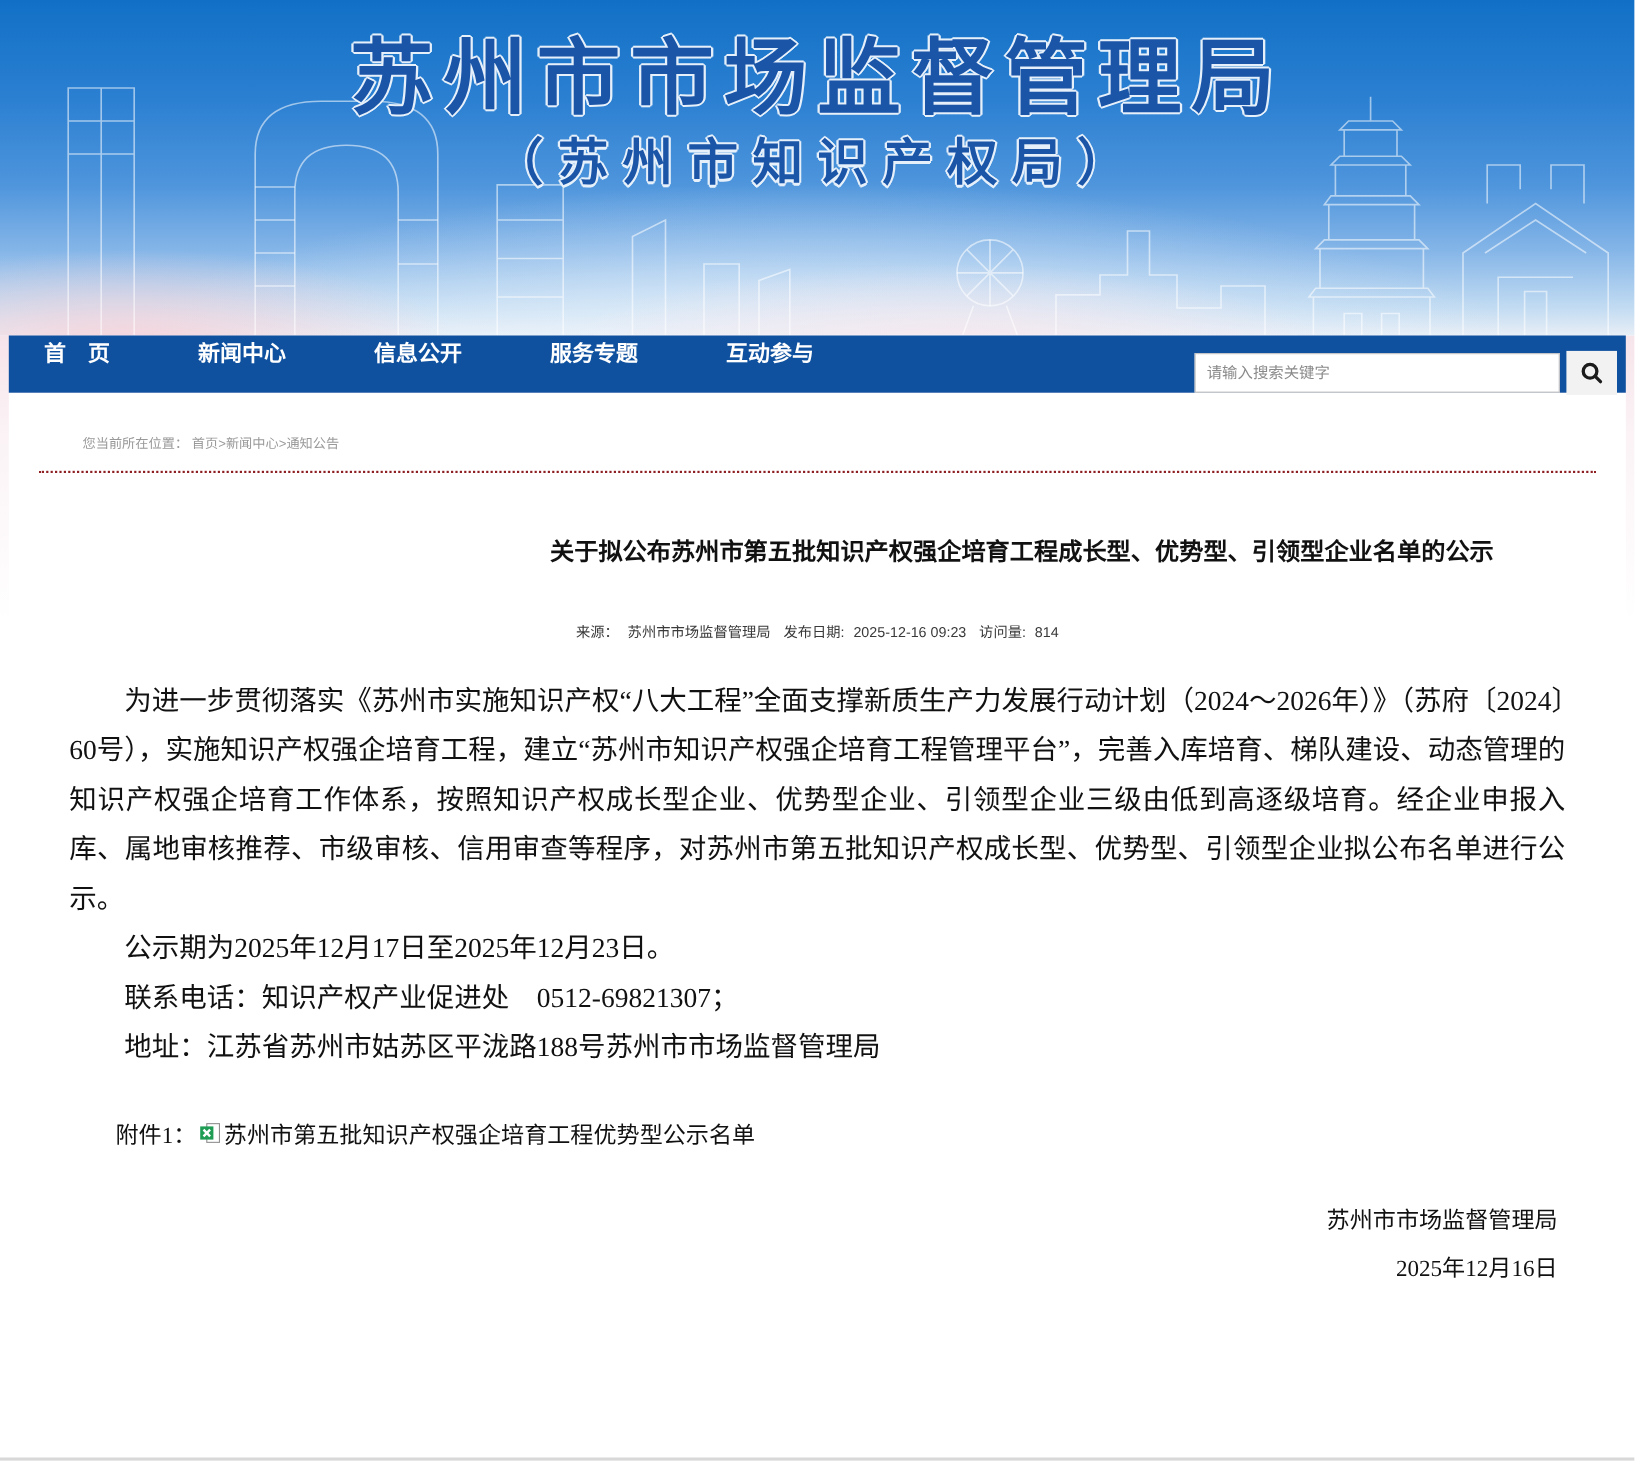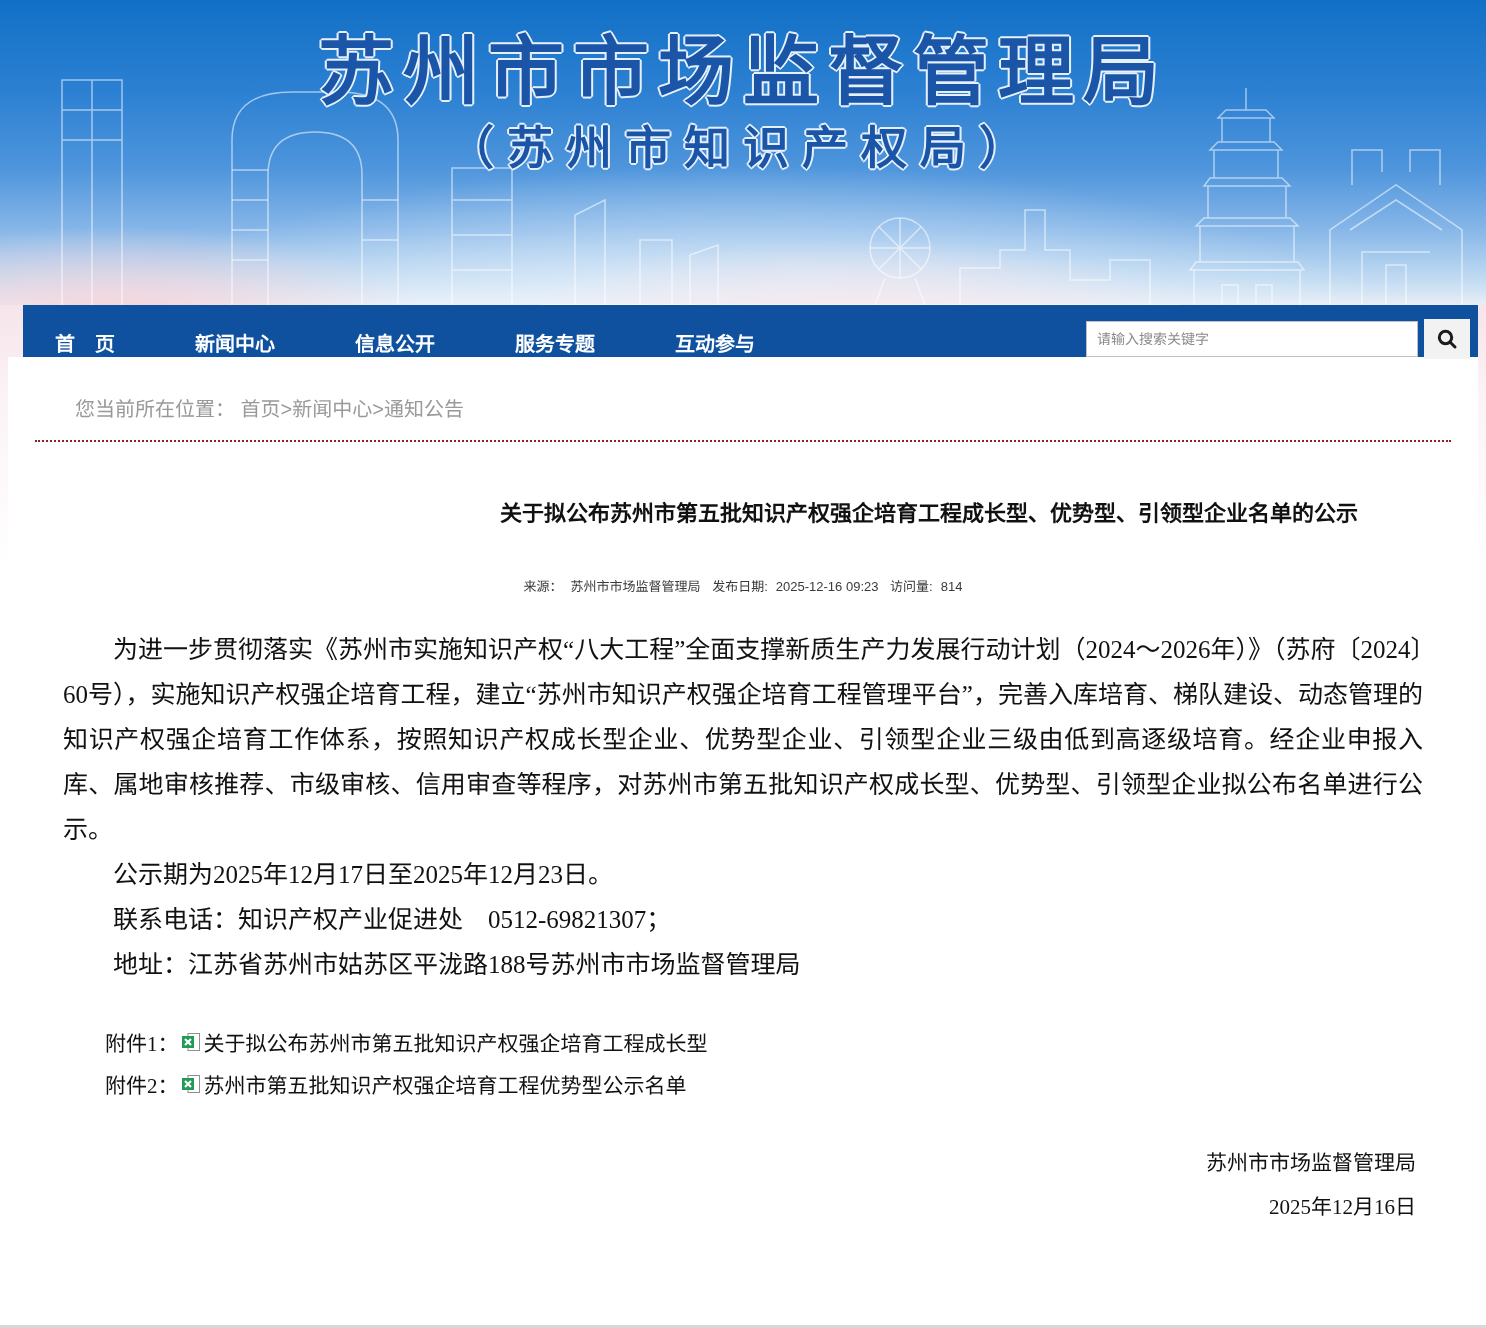--- a/index.html
+++ b/index.html
@@ -27,41 +27,41 @@
   }
   .banner-title-1{font-size:76px;letter-spacing:9px;}
   .banner-title-2{font-size:46px;letter-spacing:13px;margin-top:15px;}
   
   .lower{
     padding:0 8px;
     background:linear-gradient(180deg,#f6e4eb 0px,#fbf3f6 90px,#ffffff 260px);
     min-height:1020px;
   }
   .navbar{
-    height:52px;background:#0f519f;display:flex;align-items:flex-end;
-    padding-left:32px;position:relative;margin-left:15px;
+    height:52px;background:#0f519f;display:flex;align-items:flex-start;
+    padding-left:32px;position:relative;
   }
   .nav-item{
     color:#ffffff;font-size:20px;font-weight:bold;margin-right:80px;
     cursor:pointer;white-space:nowrap;
   }
   .nav-search{position:absolute;right:8px;top:0;height:68px;display:flex;align-items:center;}
   .search-input{
     width:310px;height:34px;border:1px solid #bfbfbf;background:#ffffff;
     font-size:14px;padding:0 10px;color:#333;outline:none;margin-right:6px;
   }
   .search-input::placeholder{color:#8a8a8a;}
   .search-btn{
     width:46px;height:40px;background:#f2f2f2;border:none;cursor:pointer;
     display:flex;align-items:center;justify-content:center;
   }
   
   .content{background:#ffffff;min-height:966px;padding-bottom:40px;}
   .breadcrumb{
-    padding:36px 0 0 67px;font-size:20px;color:#999999;
+    padding:36px 0 0 67px;font-size:12px;color:#999999;
   }
   .breadcrumb .crumb-path{color:#999999;cursor:pointer;}
   .dotted-sep{
     margin:18px 27px 0 27px;border-bottom:2px dotted #8e2024;height:0;
   }
   .article-title{
     margin-top:56px;text-align:right;font-size:22px;font-weight:bold;color:#111;
     padding:0 120px;line-height:32px;
   }
   .article-meta{
@@ -169,29 +169,20 @@
     </div>
 
     <div class="attachments">
       <div class="attachment-row">
         <span class="att-label">附件1：</span>
         <svg class="excel-ico" width="20" height="20" viewBox="0 0 20 20">
           <rect x="7" y="1.5" width="11.5" height="17" fill="#ffffff" stroke="#8f8f8f" stroke-width="1"></rect>
           <rect x="1" y="4" width="12" height="12" fill="#1f9d55"></rect>
           <path d="M4 7 L10 13 M10 7 L4 13" stroke="#ffffff" stroke-width="2.2"></path>
         </svg>
-        <a class="att-link">关于拟公布苏州市第五批知识产权强企培育工程成长型</a>
-      </div>
-      <div class="attachment-row">
-        <span class="att-label">附件2：</span>
-        <svg class="excel-ico" width="20" height="20" viewBox="0 0 20 20">
-          <rect x="7" y="1.5" width="11.5" height="17" fill="#ffffff" stroke="#8f8f8f" stroke-width="1"></rect>
-          <rect x="1" y="4" width="12" height="12" fill="#1f9d55"></rect>
-          <path d="M4 7 L10 13 M10 7 L4 13" stroke="#ffffff" stroke-width="2.2"></path>
-        </svg>
         <a class="att-link">苏州市第五批知识产权强企培育工程优势型公示名单</a>
       </div>
     </div>
 
     <div class="signature">
       <div>苏州市市场监督管理局</div>
       <div>2025年12月16日</div>
     </div>
 
   </main>

